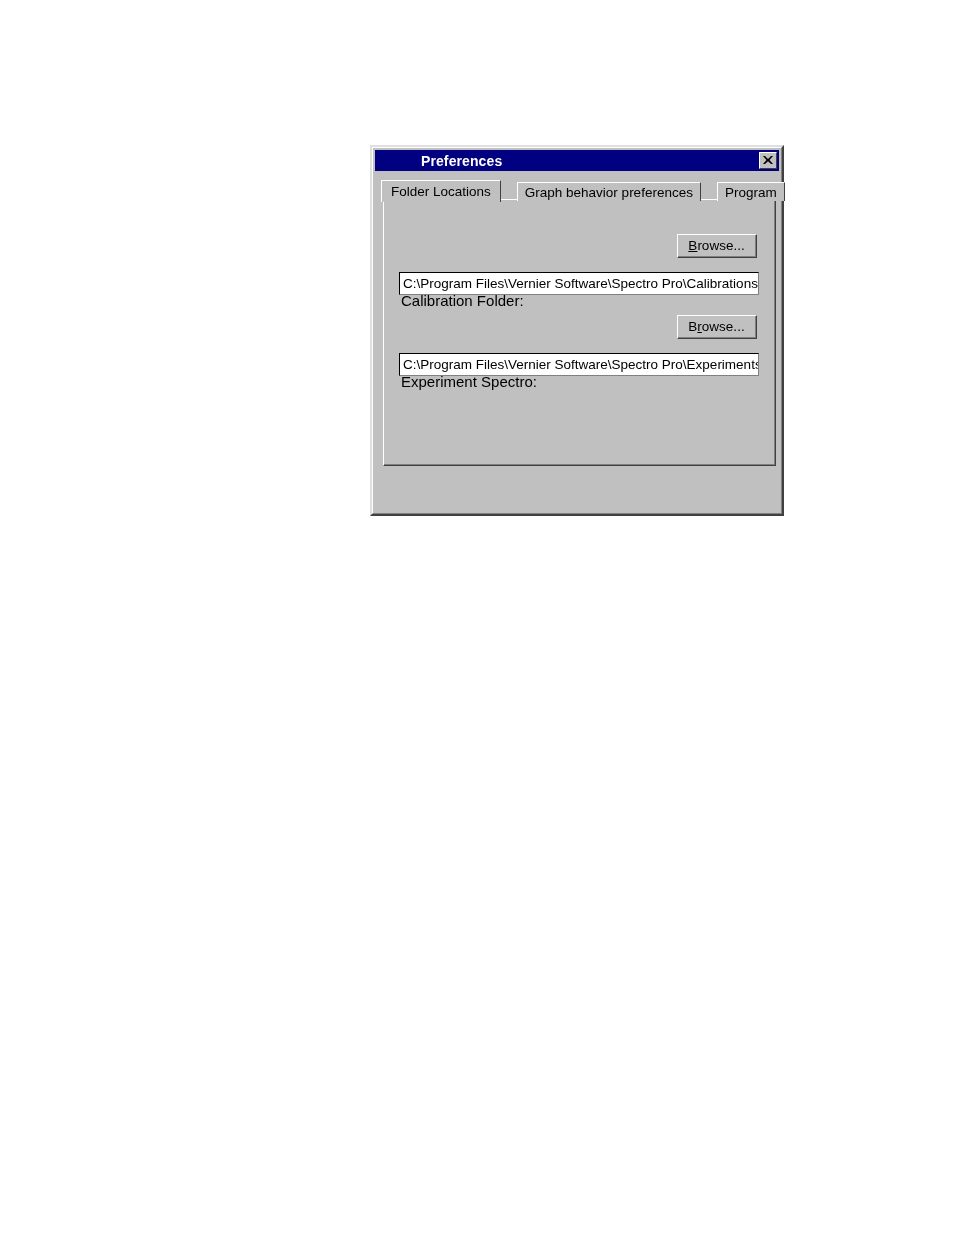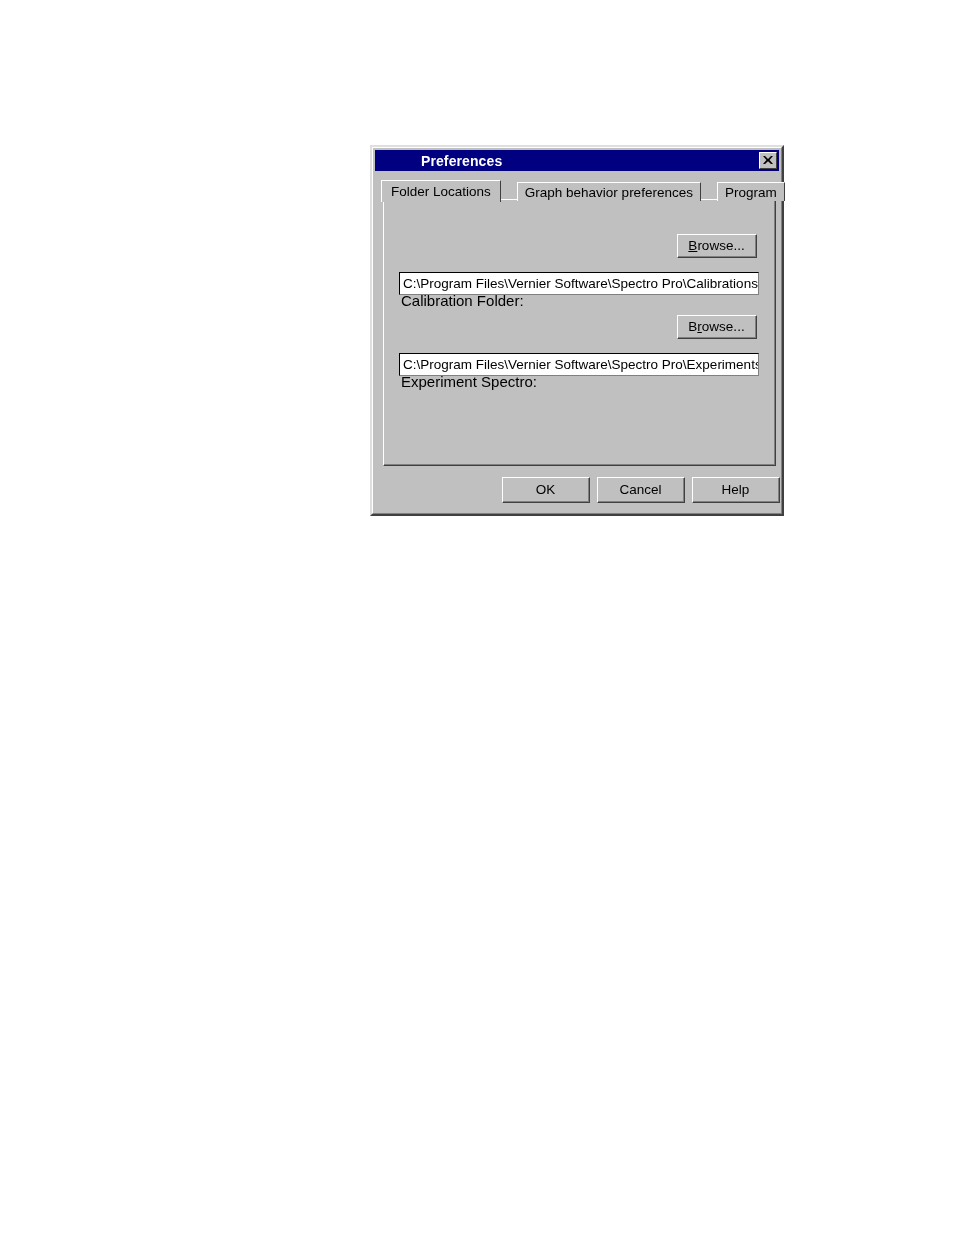--- a/index.html
+++ b/index.html
@@ -294,26 +294,15 @@
               </span>
           </button>
           <div class="text-field">
             <span>C:\Program Files\Vernier Software\Spectro Pro\Experiments\</span>
           </div>
         </div>
 
       </div>
     </div>
 
-    <div class="btnrow">
-      <button class="dlg-btn" id="btn-ok">
-        <span class="inner">OK</span>
-      </button>
-      <button class="dlg-btn" id="btn-cancel">
-        <span class="inner">Cancel</span>
-      </button>
-      <button class="dlg-btn" id="btn-help">
-        <span class="inner">Help</span>
-      </button>
-    </div>
 
   </div>
 </div>
 
 </body></html>

